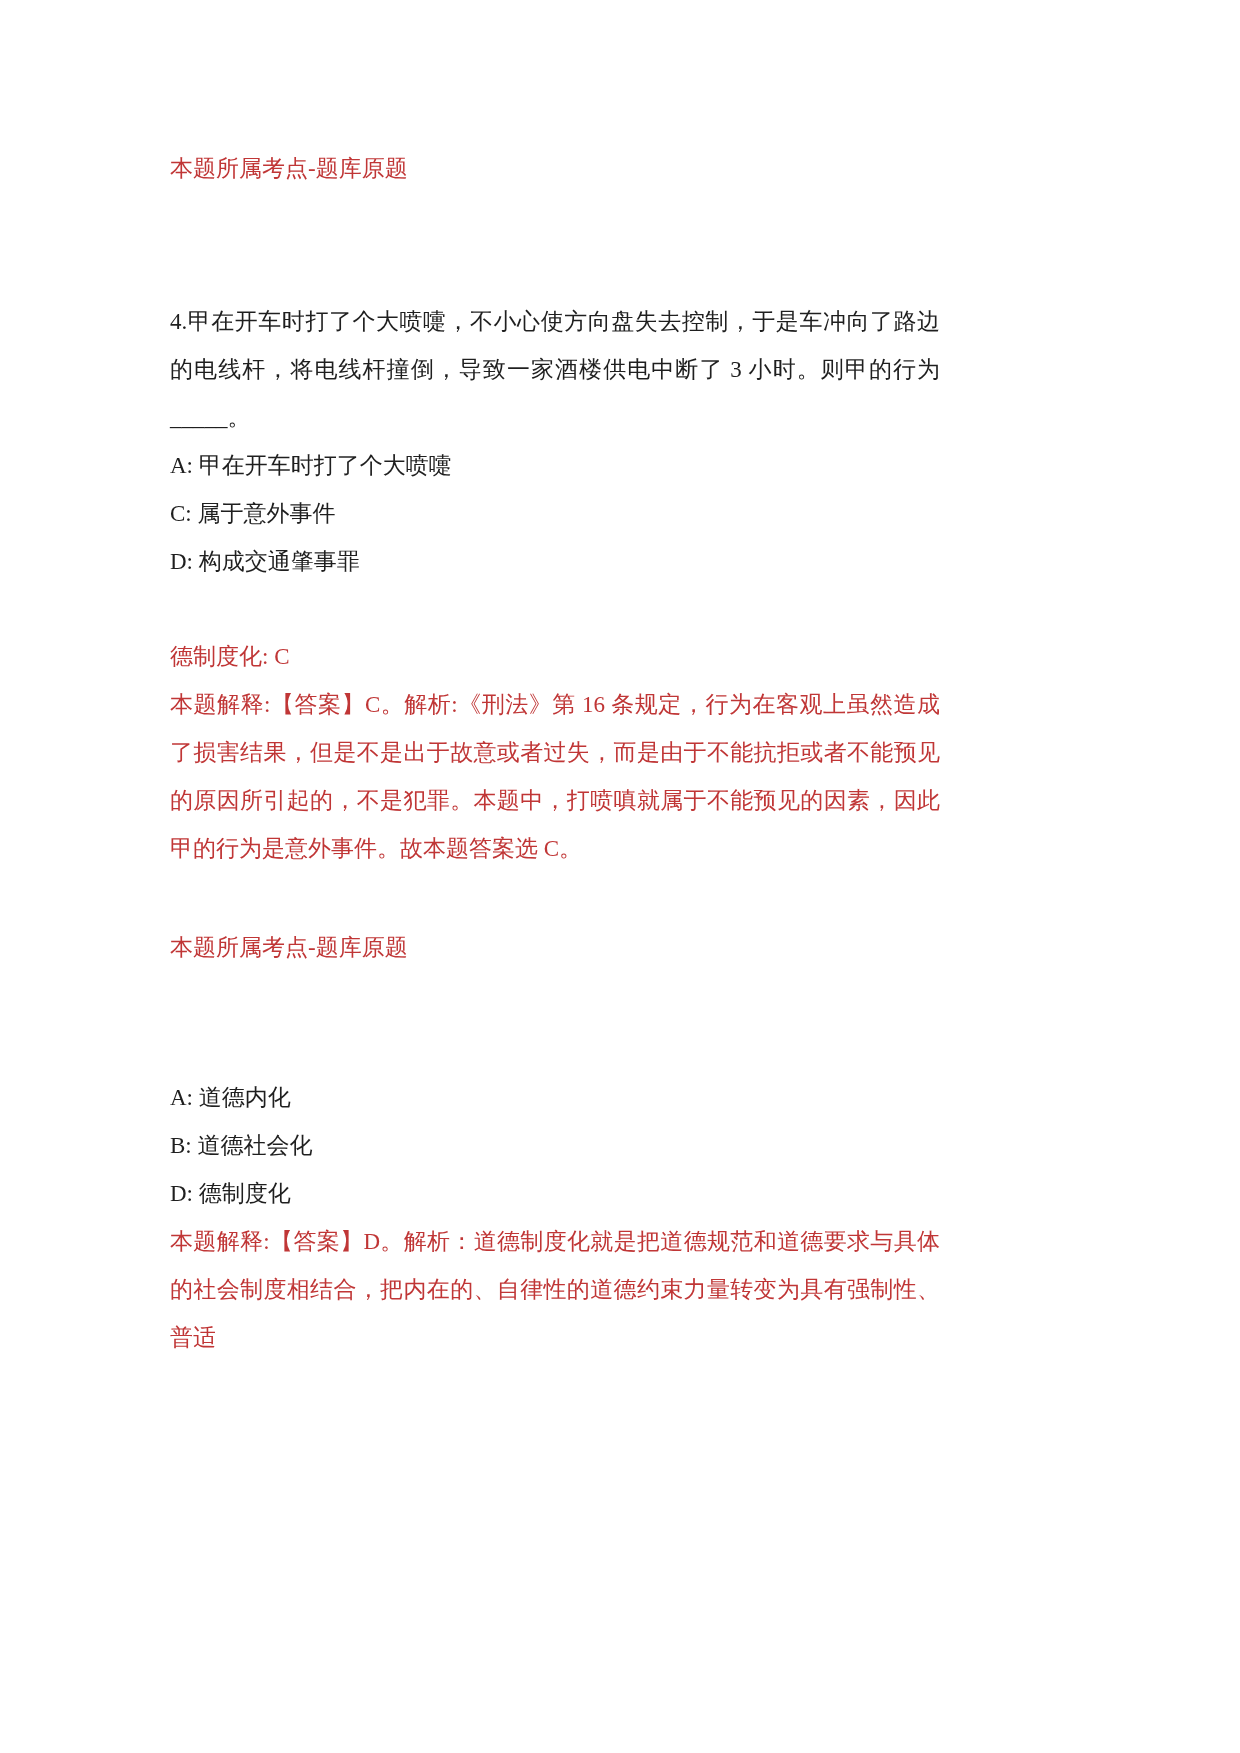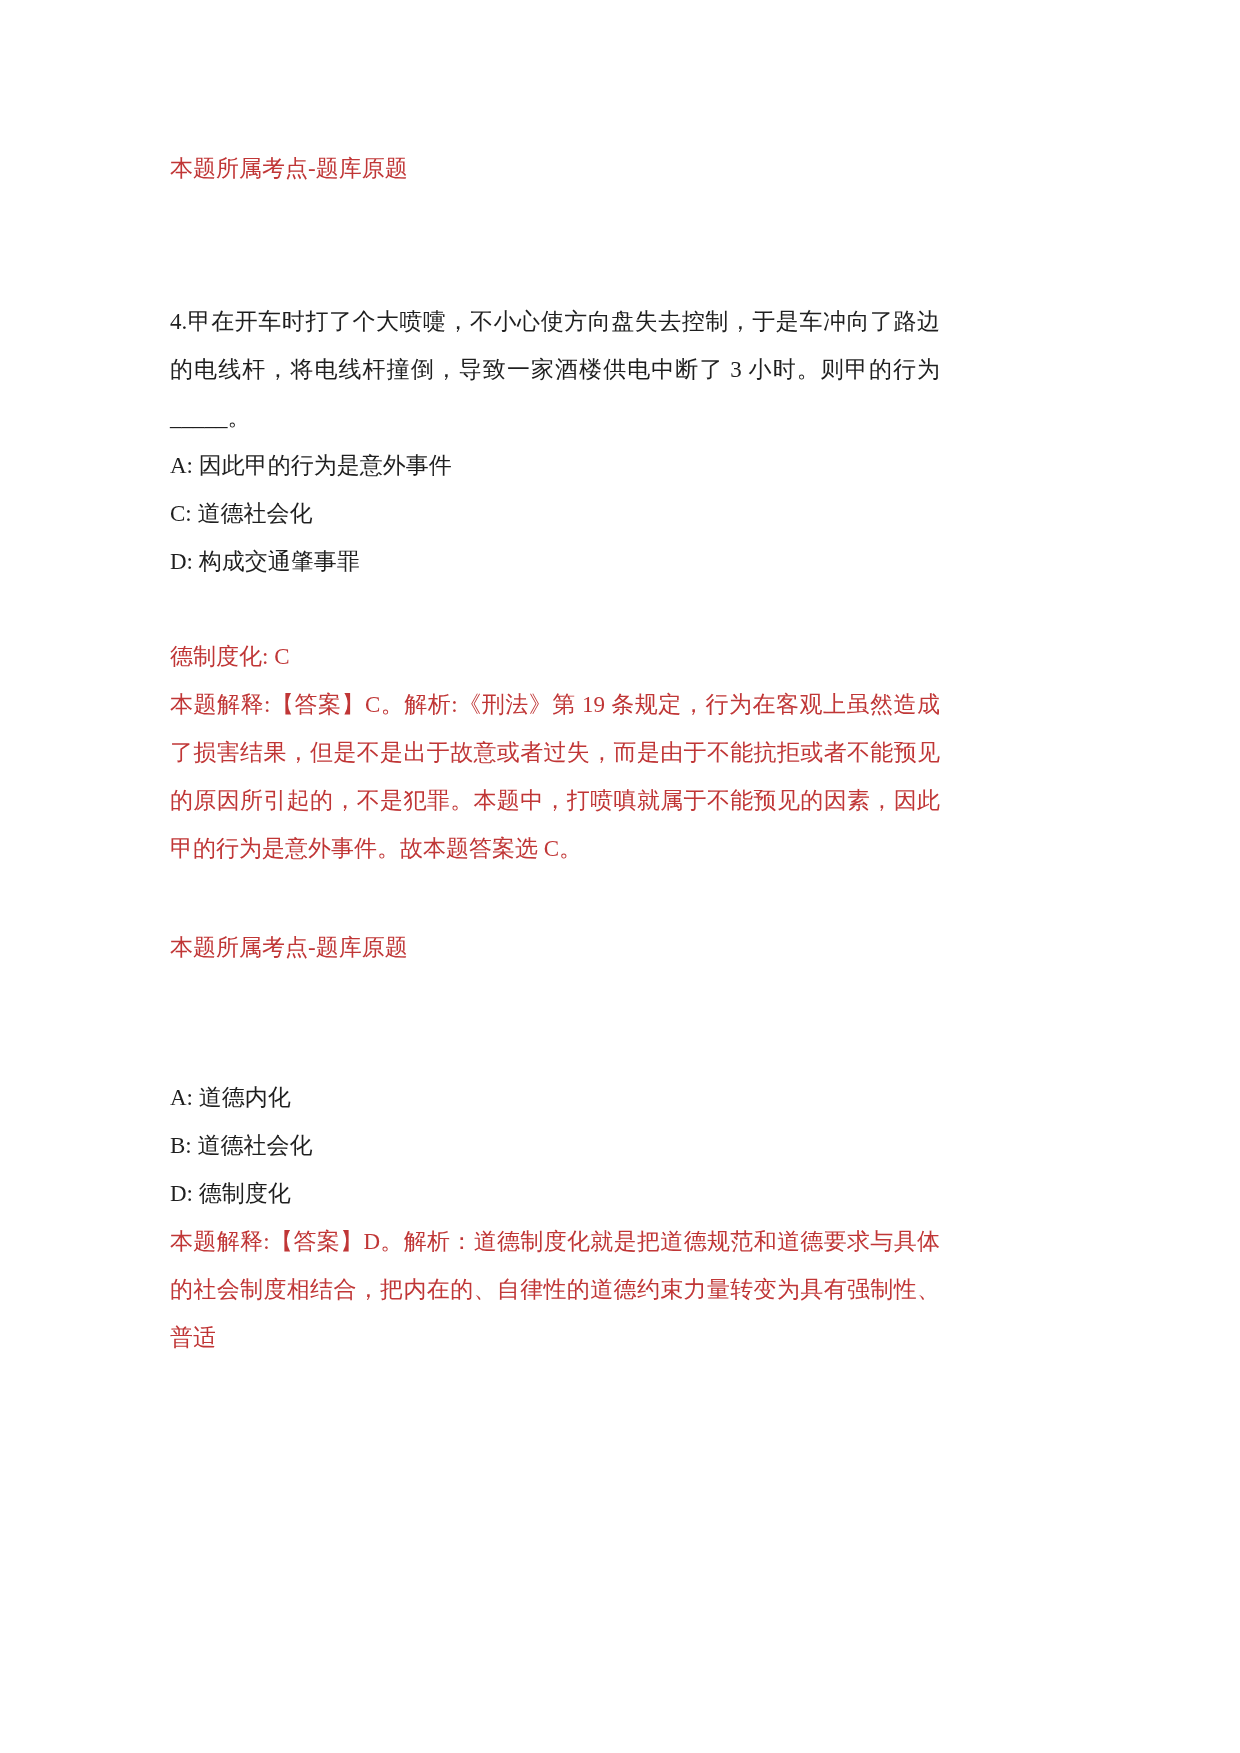--- a/index.html
+++ b/index.html
@@ -33,28 +33,28 @@
 </style>
 </head>
 <body>
 
 <div class="page">
 
   <div class="line red topic-1">本题所属考点-题库原题</div>
 
   <section class="q-block-1">
     <p class="line dark stem">4.甲在开车时打了个大喷嚏，不小心使方向盘失去控制，于是车冲向了路边的电线杆，将电线杆撞倒，导致一家酒楼供电中断了 3 小时。则甲的行为_____。</p>
-    <p class="line dark option">A: 因此甲的行为是意外事件</p>
-    <p class="line dark option">C: 道德社会化</p>
+    <p class="line dark option">A: 甲在开车时打了个大喷嚏</p>
+    <p class="line dark option">C: 属于意外事件</p>
     <p class="line dark option">D: 构成交通肇事罪</p>
   </section>
 
   <p class="line red answer">德制度化: C</p>
 
-  <p class="line red explanation">本题解释:【答案】C。解析:《刑法》第 19 条规定，行为在客观上虽然造成了损害结果，但是不是出于故意或者过失，而是由于不能抗拒或者不能预见的原因所引起的，不是犯罪。本题中，打喷嗔就属于不能预见的因素，因此甲的行为是意外事件。故本题答案选 C。</p>
+  <p class="line red explanation">本题解释:【答案】C。解析:《刑法》第 16 条规定，行为在客观上虽然造成了损害结果，但是不是出于故意或者过失，而是由于不能抗拒或者不能预见的原因所引起的，不是犯罪。本题中，打喷嗔就属于不能预见的因素，因此甲的行为是意外事件。故本题答案选 C。</p>
 
   <div class="line red topic-2">本题所属考点-题库原题</div>
 
   <section class="q-block-2">
     <p class="line dark option">A: 道德内化</p>
     <p class="line dark option">B: 道德社会化</p>
     <p class="line dark option">D: 德制度化</p>
   </section>
 
 

